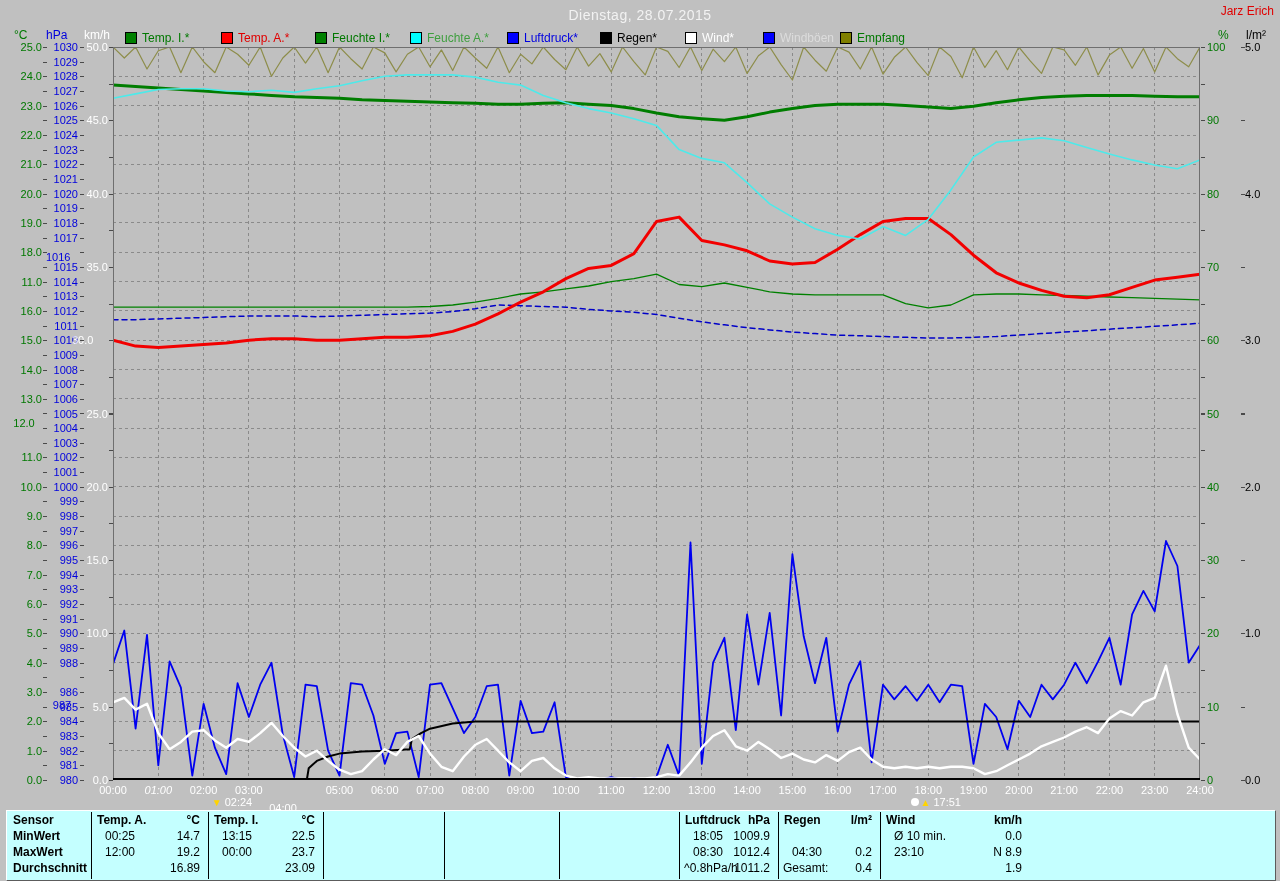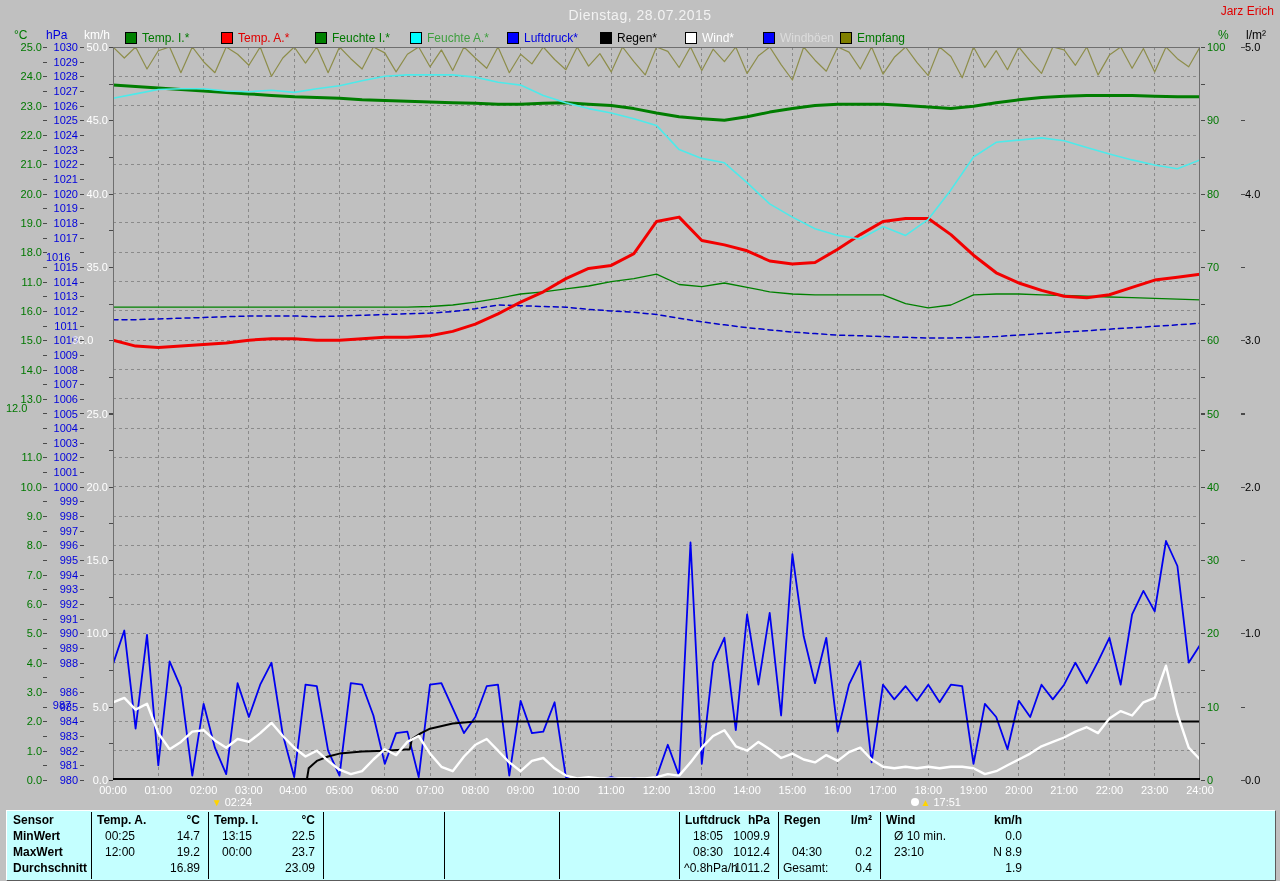--- a/index.html
+++ b/index.html
@@ -70,21 +70,21 @@
       <div class="ylab" style="left: 6px; width: 36px; text-align: right; top: 128.96px; color: rgb(0, 120, 0);">22.0</div>
       <div class="ylab" style="left: 6px; width: 36px; text-align: right; top: 158.28px; color: rgb(0, 120, 0);">21.0</div>
       <div class="ylab" style="left: 6px; width: 36px; text-align: right; top: 187.6px; color: rgb(0, 120, 0);">20.0</div>
       <div class="ylab" style="left: 6px; width: 36px; text-align: right; top: 216.92px; color: rgb(0, 120, 0);">19.0</div>
       <div class="ylab" style="left: 6px; width: 36px; text-align: right; top: 246.24px; color: rgb(0, 120, 0);">18.0</div>
       <div class="ylab" style="left: 6px; width: 36px; text-align: right; top: 275.56px; color: rgb(0, 120, 0);">11.0</div>
       <div class="ylab" style="left: 6px; width: 36px; text-align: right; top: 304.88px; color: rgb(0, 120, 0);">16.0</div>
       <div class="ylab" style="left: 6px; width: 36px; text-align: right; top: 334.2px; color: rgb(0, 120, 0);">15.0</div>
       <div class="ylab" style="left: 6px; width: 36px; text-align: right; top: 363.52px; color: rgb(0, 120, 0);">14.0</div>
       <div class="ylab" style="left: 6px; width: 36px; text-align: right; top: 392.84px; color: rgb(0, 120, 0);">13.0</div>
-      <div class="ylab" style="left: 6px; width: 36px; text-align: left; top: 402px; color: rgb(0, 120, 0);">12.0</div>
+      <div class="ylab" style="left: 6px; width: 36px; text-align: center; top: 417px; color: rgb(0, 120, 0);">12.0</div>
       <div class="ylab" style="left: 6px; width: 36px; text-align: right; top: 451.48px; color: rgb(0, 120, 0);">11.0</div>
       <div class="ylab" style="left: 6px; width: 36px; text-align: right; top: 480.8px; color: rgb(0, 120, 0);">10.0</div>
       <div class="ylab" style="left: 6px; width: 36px; text-align: right; top: 510.12px; color: rgb(0, 120, 0);">9.0</div>
       <div class="ylab" style="left: 6px; width: 36px; text-align: right; top: 539.44px; color: rgb(0, 120, 0);">8.0</div>
       <div class="ylab" style="left: 6px; width: 36px; text-align: right; top: 568.76px; color: rgb(0, 120, 0);">7.0</div>
       <div class="ylab" style="left: 6px; width: 36px; text-align: right; top: 598.08px; color: rgb(0, 120, 0);">6.0</div>
       <div class="ylab" style="left: 6px; width: 36px; text-align: right; top: 627.4px; color: rgb(0, 120, 0);">5.0</div>
       <div class="ylab" style="left: 6px; width: 36px; text-align: right; top: 656.72px; color: rgb(0, 120, 0);">4.0</div>
       <div class="ylab" style="left: 6px; width: 36px; text-align: right; top: 686.04px; color: rgb(0, 120, 0);">3.0</div>
       <div class="ylab" style="left: 6px; width: 36px; text-align: right; top: 715.36px; color: rgb(0, 120, 0);">2.0</div>
@@ -189,24 +189,24 @@
         <path d="M0.0 51.3L22.6 46.9L45.3 42.5L67.9 41.8L90.6 41.8L113.2 44.0L135.9 44.7L158.5 43.2L181.2 45.4L203.8 41.8L226.5 38.8L249.1 33.7L271.8 29.3L294.4 27.9L317.0 27.9L339.7 27.9L362.3 30.1L385.0 35.2L407.6 38.1L430.3 48.4L452.9 55.7L475.6 61.6L498.2 66.0L520.9 71.8L543.5 78.4L566.1 102.6L588.8 111.4L611.4 115.8L634.1 135.6L656.7 156.9L679.4 170.1L702.0 181.8L724.7 188.4L747.3 192.0L770.0 179.6L792.6 188.4L815.3 172.3L837.9 142.9L860.5 110.0L883.2 95.3L905.8 93.1L928.5 90.9L951.1 93.8L973.8 100.4L996.4 107.0L1019.1 112.9L1041.7 118.0L1064.4 121.7L1087.0 112.9" fill="none" stroke="#4deaea" stroke-width="1.6" stroke-linejoin="round" stroke-linecap="round"></path>
         <path d="M0.0 617.2L11.3 583.5L22.6 681.7L34.0 587.9L45.3 718.3L56.6 614.3L67.9 640.6L79.3 728.6L90.6 656.8L101.9 700.7L113.2 727.1L124.6 636.2L135.9 670.0L147.2 637.7L158.5 615.7L169.8 687.6L181.2 730.1L192.5 637.7L203.8 639.2L215.1 703.7L226.5 728.6L237.8 636.2L249.1 637.7L260.4 668.5L271.8 716.9L283.1 686.1L294.4 684.6L305.7 730.1L317.0 637.7L328.4 636.2L339.7 661.2L351.0 686.1L362.3 670.0L373.7 639.2L385.0 637.7L396.3 728.6L407.6 653.8L418.9 686.1L430.3 684.6L441.6 655.3L452.9 730.1L464.2 733.0L475.6 731.5L486.9 733.0L498.2 730.1L509.5 733.0L520.9 731.5L532.2 733.0L543.5 730.1L554.8 697.8L566.1 728.6L577.5 495.5L588.8 716.9L600.1 615.7L611.4 590.8L622.8 683.2L634.1 567.3L645.4 637.7L656.7 565.9L668.1 668.5L679.4 507.2L690.7 589.3L702.0 636.2L713.3 590.8L724.7 684.6L736.0 637.7L747.3 614.3L758.6 715.4L770.0 637.7L781.3 652.4L792.6 639.2L803.9 653.8L815.3 637.7L826.6 655.3L837.9 637.7L849.2 639.2L860.5 716.9L871.9 656.8L883.2 670.0L894.5 702.2L905.8 653.8L917.2 670.0L928.5 637.7L939.8 652.4L951.1 637.7L962.4 615.7L973.8 636.2L985.1 614.3L996.4 590.8L1007.7 637.7L1019.1 567.3L1030.4 543.9L1041.7 564.4L1053.0 494.0L1064.4 519.0L1075.7 615.7L1087.0 598.1" fill="none" stroke="#0000f0" stroke-width="1.8" stroke-linejoin="round" stroke-linecap="round"></path>
         <path d="M0.0 733.0L193.8 733.0L195.7 721.3L203.8 713.9L215.1 709.5L226.5 706.6L249.1 704.4L271.8 703.7L296.7 702.2L298.9 692.0L308.0 686.1L317.0 681.7L339.7 676.6L362.3 674.4L1087.0 674.4" fill="none" stroke="#000000" stroke-width="2" stroke-linejoin="round" stroke-linecap="round"></path>
         <path d="M0.0 655.3L11.3 650.9L22.6 662.6L34.0 656.8L45.3 686.1L56.6 702.2L67.9 694.9L79.3 684.6L90.6 683.2L101.9 693.4L113.2 700.7L124.6 692.0L135.9 694.9L147.2 686.1L158.5 675.8L169.8 689.0L181.2 700.7L192.5 709.5L203.8 703.7L215.1 713.9L226.5 722.7L237.8 727.1L249.1 724.2L260.4 712.5L271.8 702.2L283.1 708.1L294.4 694.9L305.7 689.0L317.0 706.6L328.4 719.8L339.7 724.2L351.0 709.5L362.3 697.8L373.7 692.0L385.0 703.7L396.3 715.4L407.6 724.2L418.9 713.9L430.3 711.0L441.6 721.3L452.9 728.6L464.2 731.5L475.6 730.1L486.9 731.5L498.2 731.5L509.5 731.5L520.9 731.5L532.2 731.5L543.5 730.1L554.8 727.1L566.1 728.6L577.5 715.4L588.8 700.7L600.1 689.0L611.4 683.2L622.8 699.3L634.1 703.7L645.4 694.9L656.7 702.2L668.1 711.0L679.4 706.6L690.7 712.5L702.0 715.4L713.3 708.1L724.7 713.9L736.0 705.1L747.3 700.7L758.6 712.5L770.0 719.8L781.3 721.3L792.6 719.8L803.9 721.3L815.3 719.8L826.6 721.3L837.9 719.8L849.2 719.8L860.5 721.3L871.9 727.1L883.2 724.2L894.5 718.3L905.8 712.5L917.2 706.6L928.5 699.3L939.8 694.9L951.1 690.5L962.4 684.6L973.8 680.2L985.1 686.1L996.4 671.4L1007.7 664.1L1019.1 668.5L1030.4 655.3L1041.7 650.9L1053.0 618.7L1064.4 667.0L1075.7 700.7L1087.0 712.5" fill="none" stroke="#ffffff" stroke-width="2.4" stroke-linejoin="round" stroke-linecap="round"></path>
         <rect x="0.5" y="0.5" width="1086" height="732" fill="none" stroke="#6f6f6f"></rect>
         <path d="M0 732H1087" fill="none" stroke="#000" stroke-width="2" stroke-linejoin="round" stroke-linecap="round"></path>
       </svg>
     </div>
   <div id="xaxis">
       <div class="xlab" style="left: 91px;">00:00</div>
-      <div class="xlab" style="left: 136.292px;">01:00</div>
+      <div class="xlab" style="left: 136.292px; font-style: italic;">01:00</div>
       <div class="xlab" style="left: 181.583px;">02:00</div>
       <div class="xlab" style="left: 226.875px;">03:00</div>
-      <div class="xlab" style="left: 271px;">04:00</div>
+      <div class="xlab" style="left: 261px; margin-top: 18px;">04:00</div>
       <div class="xlab" style="left: 317.458px;">05:00</div>
       <div class="xlab" style="left: 362.75px;">06:00</div>
       <div class="xlab" style="left: 408.042px;">07:00</div>
       <div class="xlab" style="left: 453.333px;">08:00</div>
       <div class="xlab" style="left: 498.625px;">09:00</div>
       <div class="xlab" style="left: 543.917px;">10:00</div>
       <div class="xlab" style="left: 589.208px;">11:00</div>
       <div class="xlab" style="left: 634.5px;">12:00</div>
       <div class="xlab" style="left: 679.792px;">13:00</div>
       <div class="xlab" style="left: 725.083px;">14:00</div>

